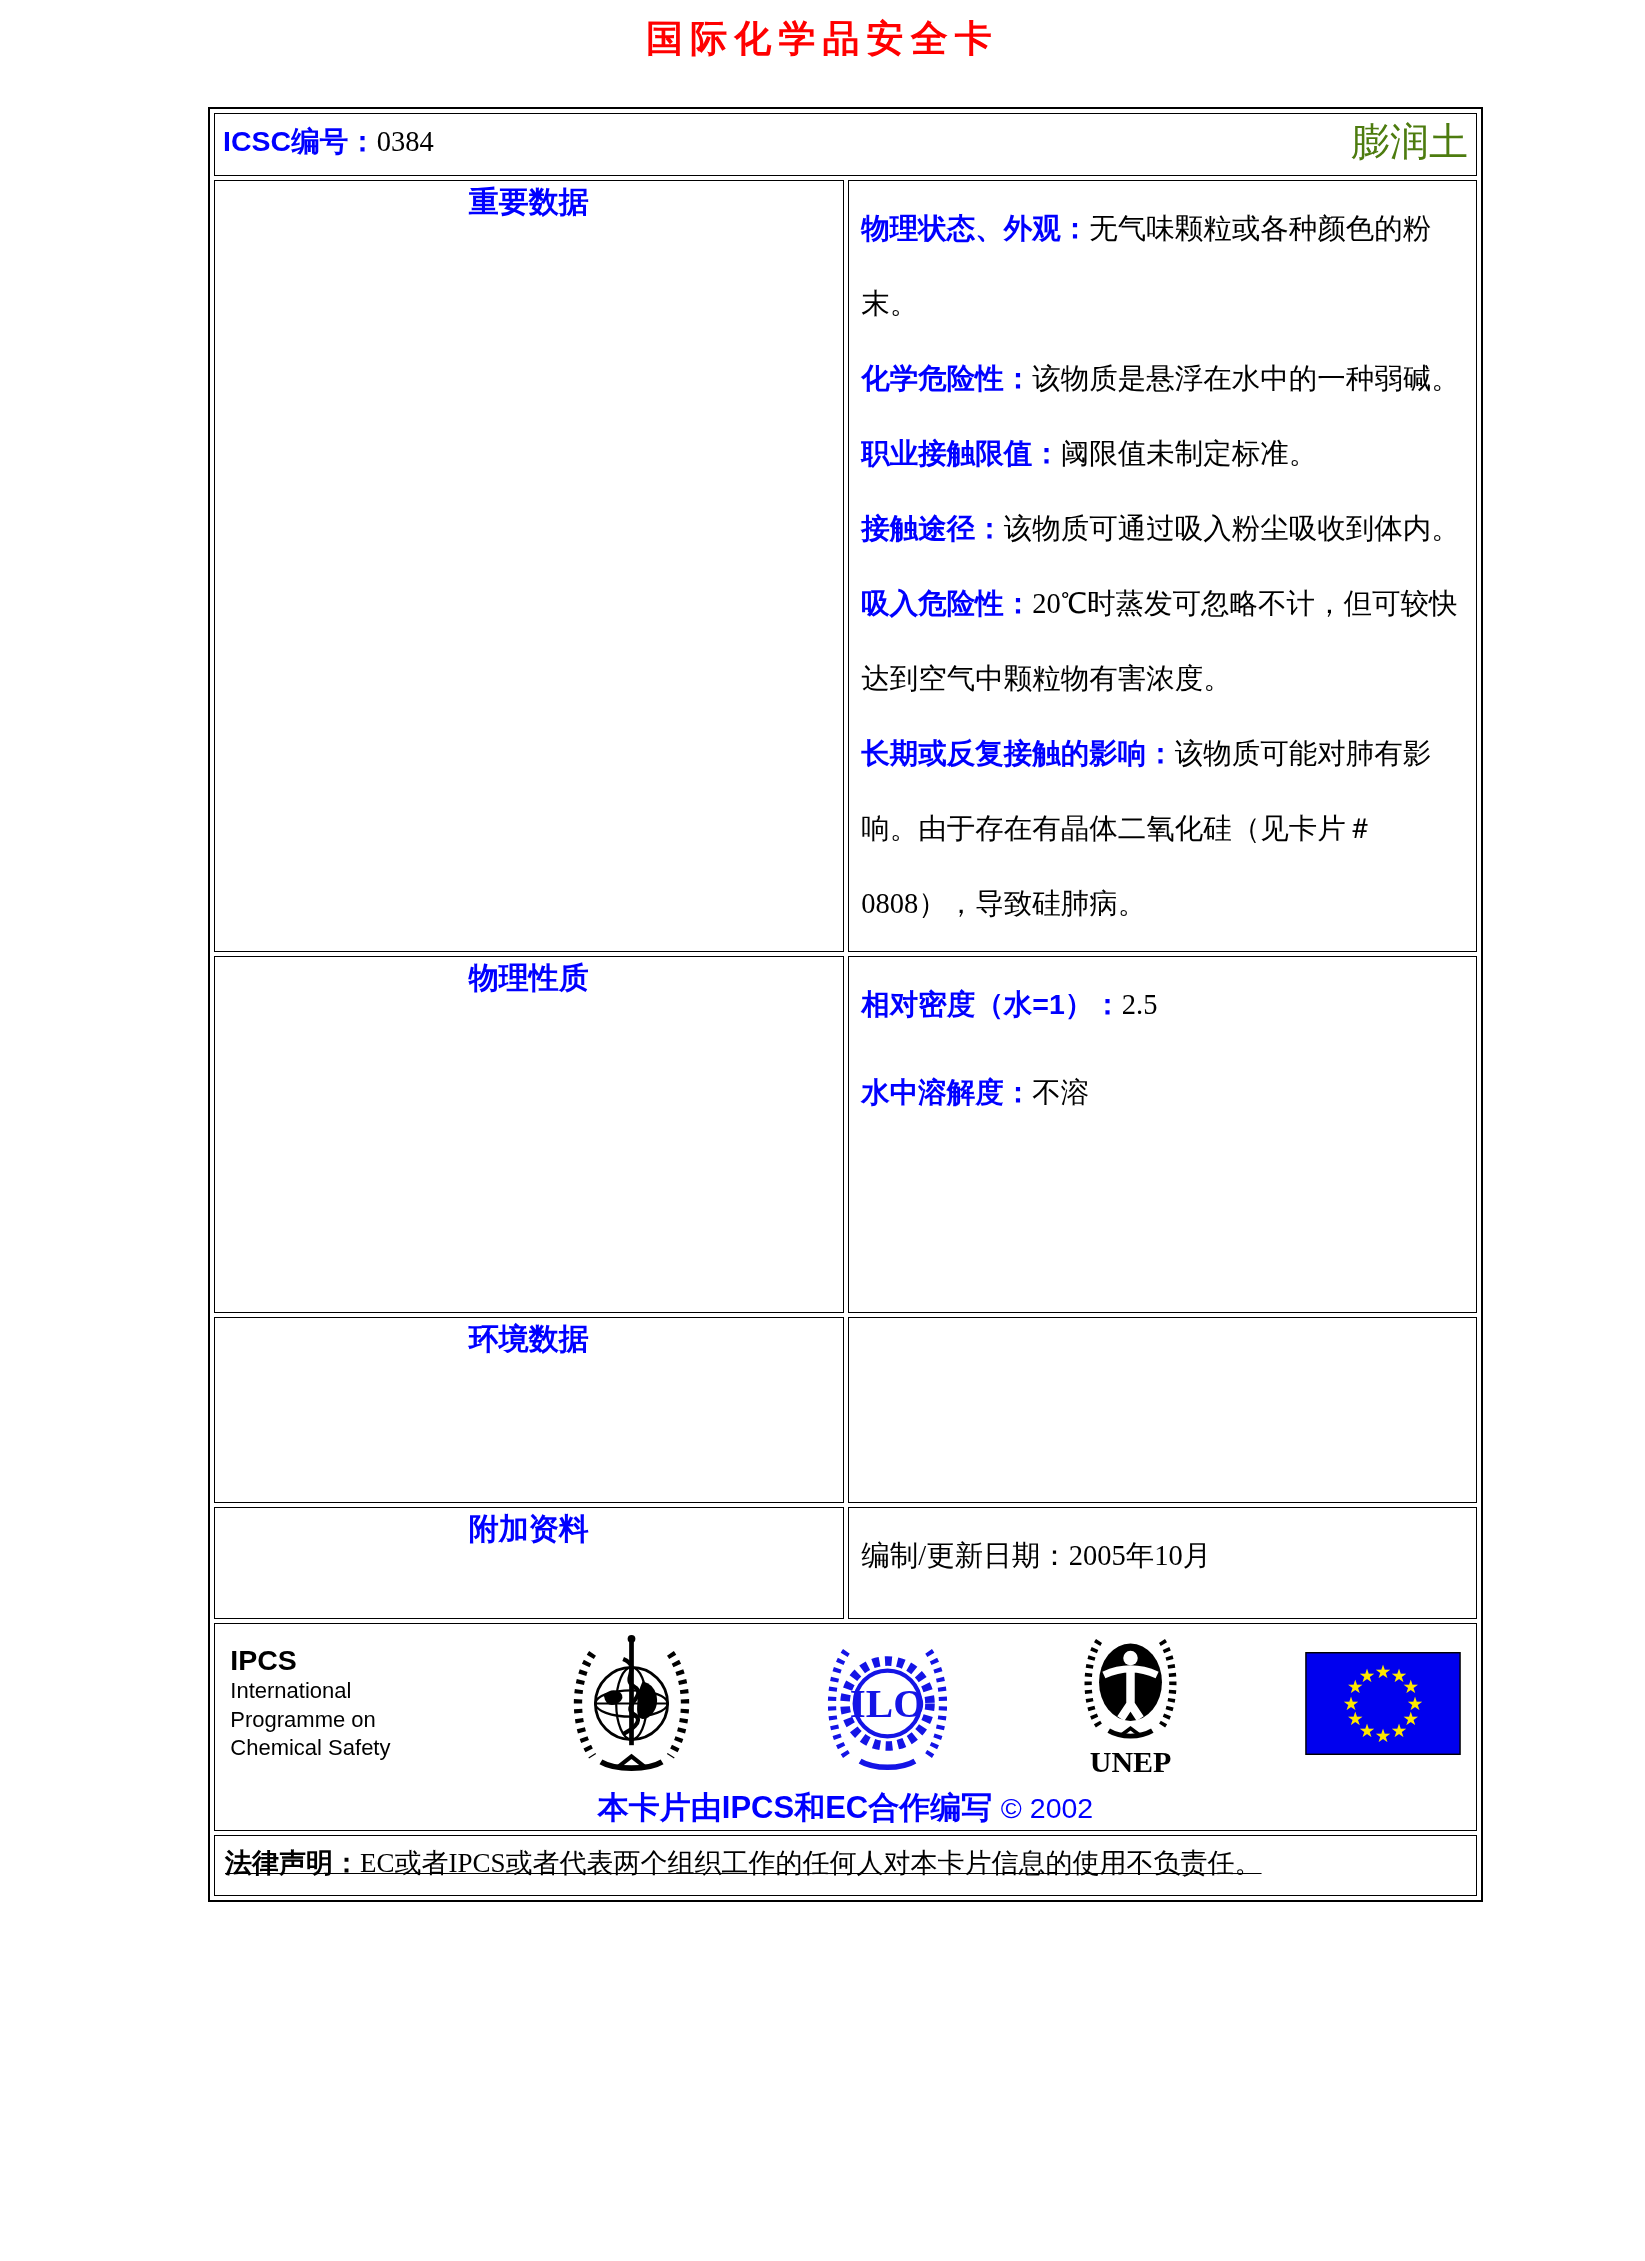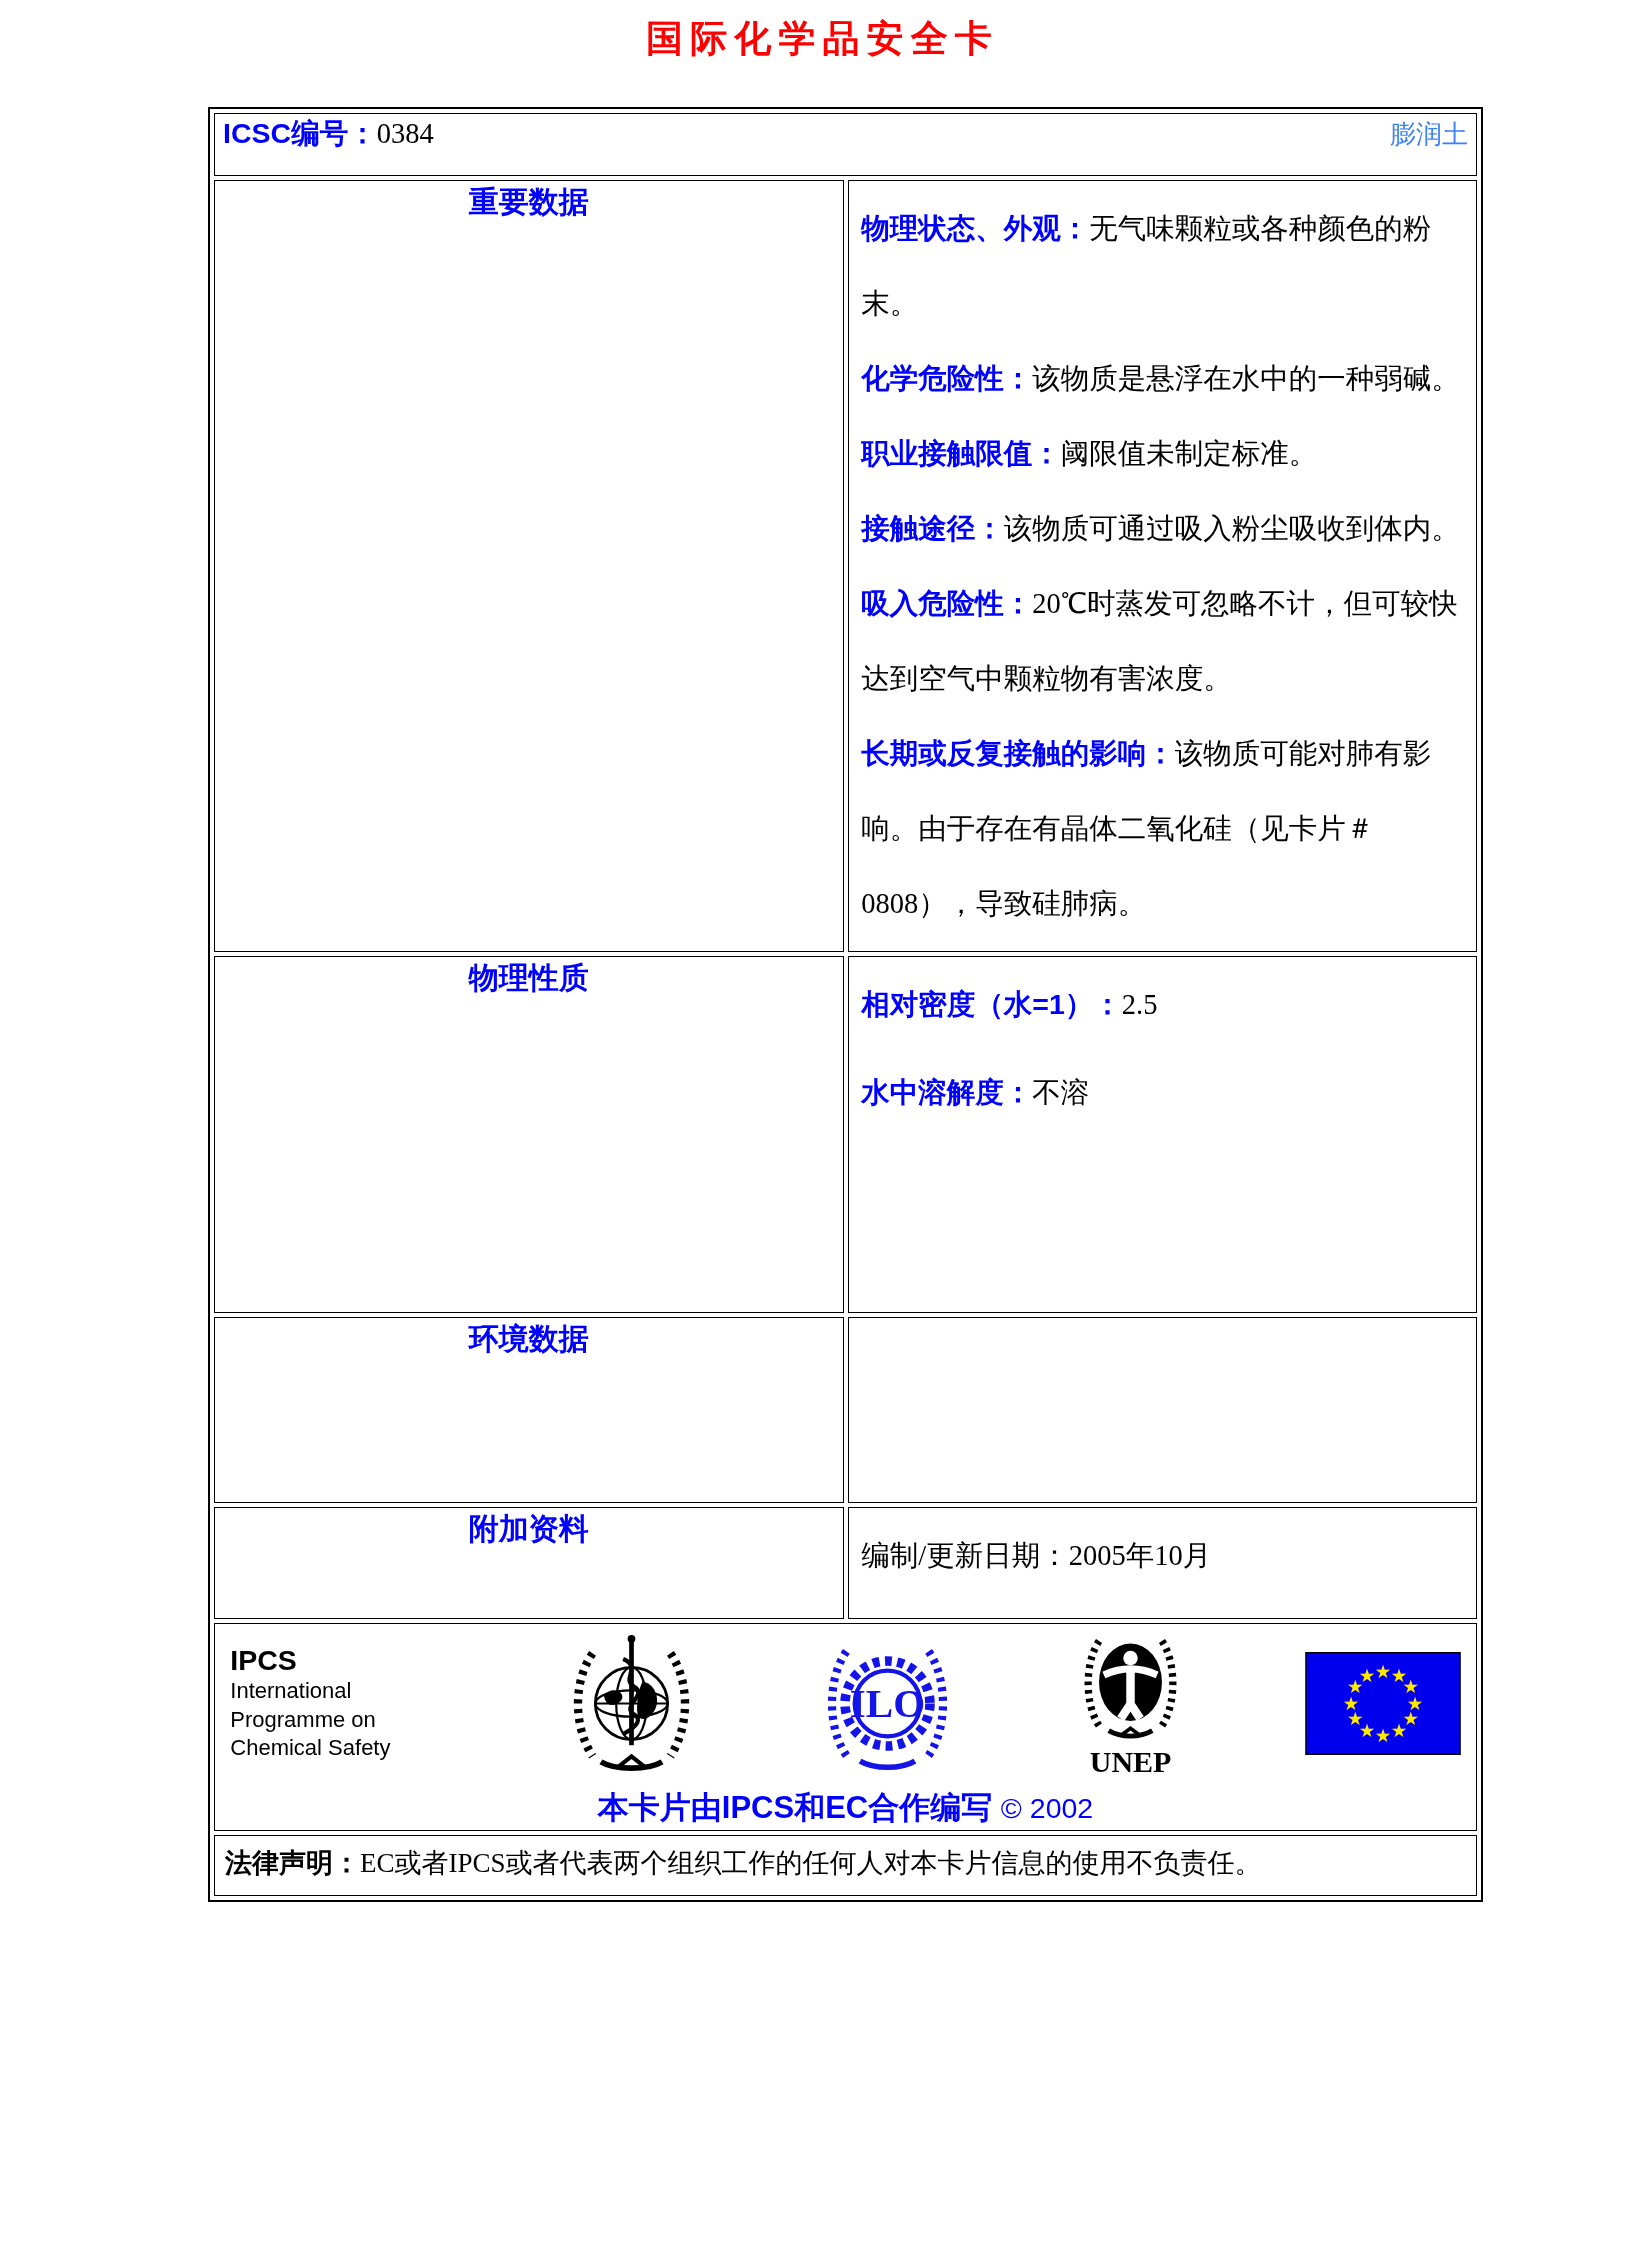--- a/index.html
+++ b/index.html
@@ -42,21 +42,21 @@
     font-size:30px;
     color:#0000FF;
   }
   td.header-cell{height:63px;vertical-align:middle;}
   .header-flex{display:flex;justify-content:space-between;align-items:center;padding:0 7.1px;}
   .icsc-label{
     font-family:"Liberation Sans", sans-serif;
     font-weight:bold;color:#0000FF;font-size:28.5px;
   }
   .icsc-number{font-size:28.5px;color:#000;}
-  .chem-name{font-size:26px;color:#3b82f6;}
+  .chem-name{font-size:39px;color:#4d7c0f;}
 
   td.content-cell{padding:10px 12.8px;font-size:28.5px;line-height:75px;}
   td.h-important{height:666px;}
   td.h-physical{height:357px;}
   td.h-environment{height:186px;}
   td.h-notes{height:186px;}
   td.h-additional{height:112px;}
   td.h-logos{height:201px;vertical-align:middle;}
   td.h-legal{height:61px;}
 
@@ -74,21 +74,21 @@
   .ipcs-title{font-weight:bold;font-size:28.5px;line-height:34px;}
   .ipcs-line{font-size:22px;line-height:28.5px;}
   .logo-box{display:flex;flex-direction:column;align-items:center;}
   .unep-text{font-family:"Liberation Serif", serif;font-weight:bold;font-size:30px;line-height:31px;margin-top:-4.3px;}
   .credit-line{
     text-align:center;margin-top:10px;
     font-family:"Liberation Sans", sans-serif;
     font-weight:bold;font-size:31px;color:#0000FF;
   }
   .credit-copy{font-weight:normal;font-size:28.5px;}
-  td.h-legal{padding:8.5px 10px;}
+  td.h-legal{padding:8.5px 10px;text-decoration:underline;}
   .legal-label{font-family:"Liberation Sans", sans-serif;font-weight:bold;color:#000;font-size:27px;}
   .legal-text{font-size:27px;color:#000;}
 </style>
 </head>
 <body>
 
 <div class="page-title">国际化学品安全卡</div>
 
 <div class="card">
   <table class="grid">

